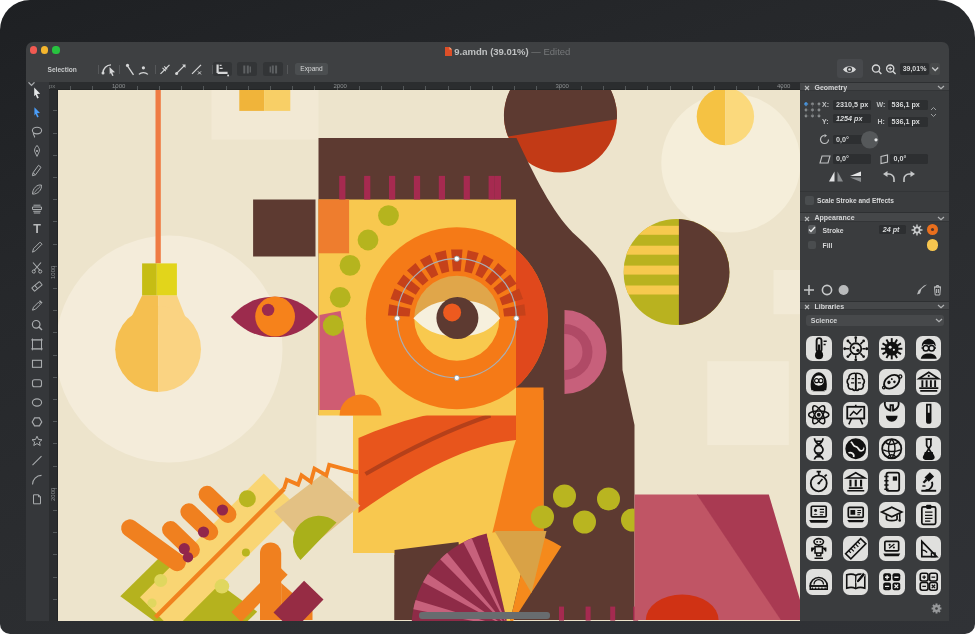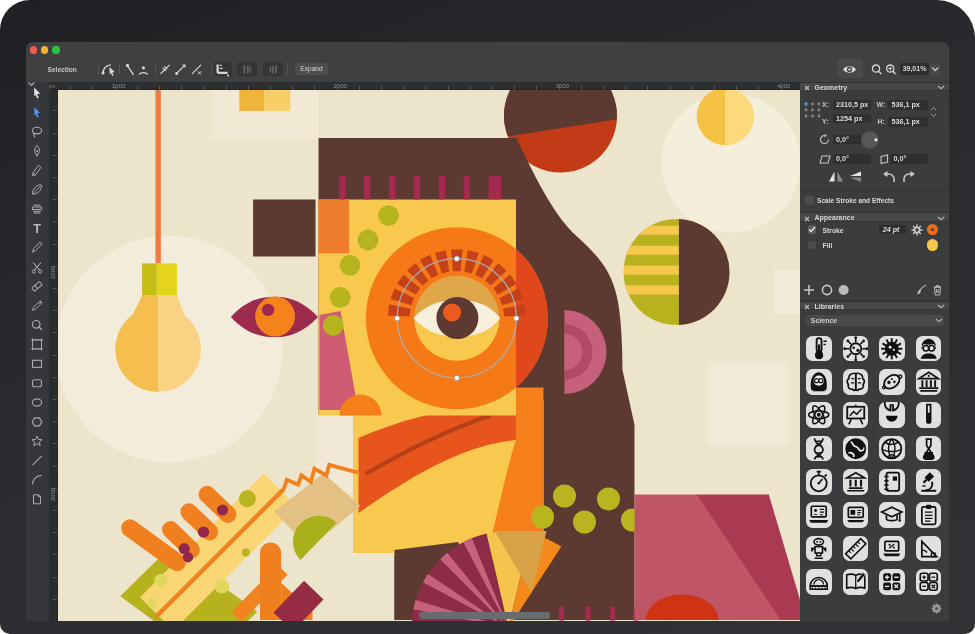--- a/index.html
+++ b/index.html
@@ -38,20 +38,24 @@
   .tile { position:absolute; width:25.5px; height:25.5px; background:#e0e0de; border-radius:6.5px; }
   #hscroll { position:absolute; left:393px; top:570.7px; width:131px; height:6.3px; background:#686c6f; border-radius:3px; }
 </style>
 </head>
 <body>
 <div id="frame"></div>
 <div id="win">
   <div class="light" style="left:3.7px;background:#f25a52;"></div>
   <div class="light" style="left:15.2px;background:#f5b62d;"></div>
   <div class="light" style="left:26.4px;background:#27c33f;"></div>
+  <div id="ttext"><svg width="7" height="9" style="vertical-align:-1px">
+        <path d="M0,0 h4.5 L7,2.5 V9 H0 Z" fill="#dd4f28"></path>
+        <path d="M4.5,0 L7,2.5 h-2.5 Z" fill="#f2a981"></path>
+      </svg> 9.amdn (39.01%) <span class="dim">— Edited</span></div>
   <div id="seltxt">Selection</div>
   <div class="sep" style="left:71.5px;"></div>
   <div class="sep" style="left:93px;"></div>
   <div class="sep" style="left:129.3px;"></div>
   <div class="sep" style="left:185.9px;"></div>
   <div class="sep" style="left:261.3px;"></div>
   <div id="tbicons" style="position:absolute;left:0;top:0;z-index:5;">
       <svg width="923" height="40" style="position:absolute;left:0;top:0">
         <g transform="translate(83,27.4)">
           <path d="M-6,3.5 A8,8 0 0 1 2,-4.5" stroke="#d5d6d7" stroke-width="1.4" fill="none"></path>
@@ -442,21 +446,21 @@
           <circle cx="15" cy="14" r="1.4"></circle>
         </g>
       <circle cx="2" cy="2" r="1.7" fill="#3f99f0"></circle>
       <path d="M2,2 H15 M2,8 H15 M2,14 H15 M2,2 V14 M8.5,2 V14 M15,2 V14" stroke="#6a6d6f" stroke-width="0.5" stroke-dasharray="1,1.2"></path>
     </svg>
     <div class="plab" style="left:22px;top:19.5px;">X:</div>
     <div class="pfield" style="left:32.5px;top:18.7px;width:38.8px;">2310,5 px</div>
     <div class="plab" style="left:76.5px;top:19.5px;">W:</div>
     <div class="pfield" style="left:88px;top:18.7px;width:39.5px;">536,1 px</div>
     <div class="plab" style="left:22px;top:36.4px;">Y:</div>
-    <div class="pfield" style="left:32.5px;top:32px;width:38.8px;">1254 px</div>
+    <div class="pfield" style="left:32.5px;top:32px;width:38.8px;font-style:italic;">1254 px</div>
     <div class="plab" style="left:77.5px;top:36.4px;">H:</div>
     <div class="pfield" style="left:88px;top:35.6px;width:39.5px;">536,1 px</div>
     <svg class="abs" style="left:129.5px;top:25.9px" width="7" height="10">
         <path d="M3.5,0.5 L1,3 M3.5,0.5 L6,3 M3.5,9.5 L1,7 M3.5,9.5 L6,7" stroke="#9a9c9e" stroke-width="1" fill="none"></path>
       </svg>
     <svg class="abs" style="left:18.5px;top:52.6px" width="11" height="11">
         <path d="M9.5,5.5 A4,4 0 1 1 5.5,1.5" stroke="#c0c2c3" stroke-width="1.2" fill="none"></path>
         <path d="M5.5,0 L8,1.5 L5.5,3.5 Z" fill="#c0c2c3"></path>
       </svg>
     <div class="pfield" style="left:32.5px;top:53.4px;width:38.8px;">0,0°</div>

